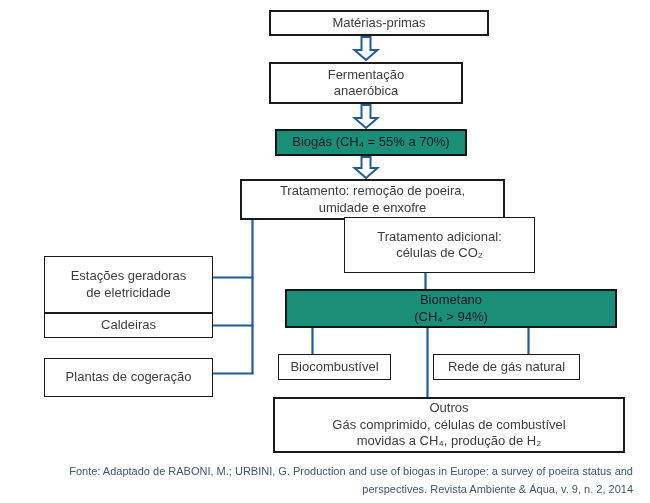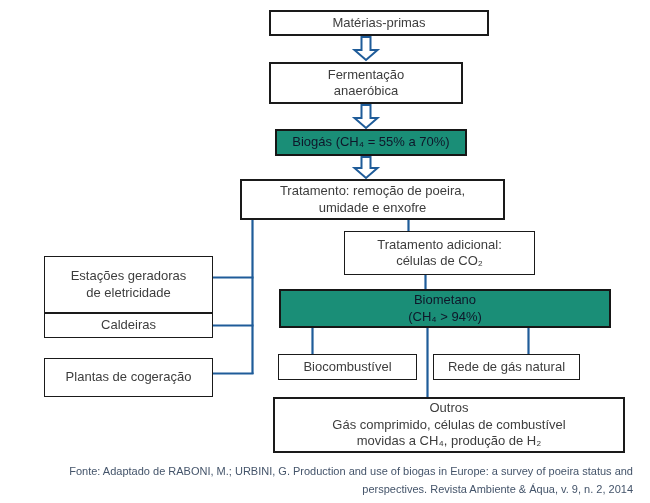--- a/index.html
+++ b/index.html
@@ -60,44 +60,44 @@
 
   <div class="box green" style="left:275px;top:129px;width:192px;height:27px">
     <span>Biogás (CH₄ = 55% a 70%)</span>
   </div>
 
   <div class="box" style="left:240px;top:179px;width:265px;height:41px">
     <span>Tratamento: remoção de poeira,</span>
     <span>umidade e enxofre</span>
   </div>
 
-  <div class="box thin" style="left:344px;top:231px;width:191px;height:44px">
+  <div class="box thin" style="left:344px;top:217px;width:191px;height:56px">
     <span>Tratamento adicional:</span>
     <span>células de CO₂</span>
   </div>
 
-  <div class="box green" style="left:279px;top:289px;width:332px;height:39px">
+  <div class="box green" style="left:285px;top:289px;width:332px;height:39px">
     <span>Biometano</span>
     <span>(CH₄ &gt; 94%)</span>
   </div>
 
   <div class="box thin" style="left:44px;top:256px;width:169px;height:57px">
     <span>Estações geradoras</span>
     <span>de eletricidade</span>
   </div>
 
   <div class="box thin" style="left:44px;top:313px;width:169px;height:25px">
     <span>Caldeiras</span>
   </div>
 
   <div class="box thin" style="left:44px;top:358px;width:169px;height:39px">
     <span>Plantas de cogeração</span>
   </div>
 
-  <div class="box thin" style="left:278px;top:354px;width:139px;height:26px">
+  <div class="box thin" style="left:278px;top:354px;width:113px;height:26px">
     <span>Biocombustível</span>
   </div>
 
   <div class="box thin" style="left:433px;top:354px;width:147px;height:26px">
     <span>Rede de gás natural</span>
   </div>
 
   <div class="box" style="left:273px;top:397px;width:352px;height:56px">
     <span>Outros</span>
     <span>Gás comprimido, células de combustível</span>

